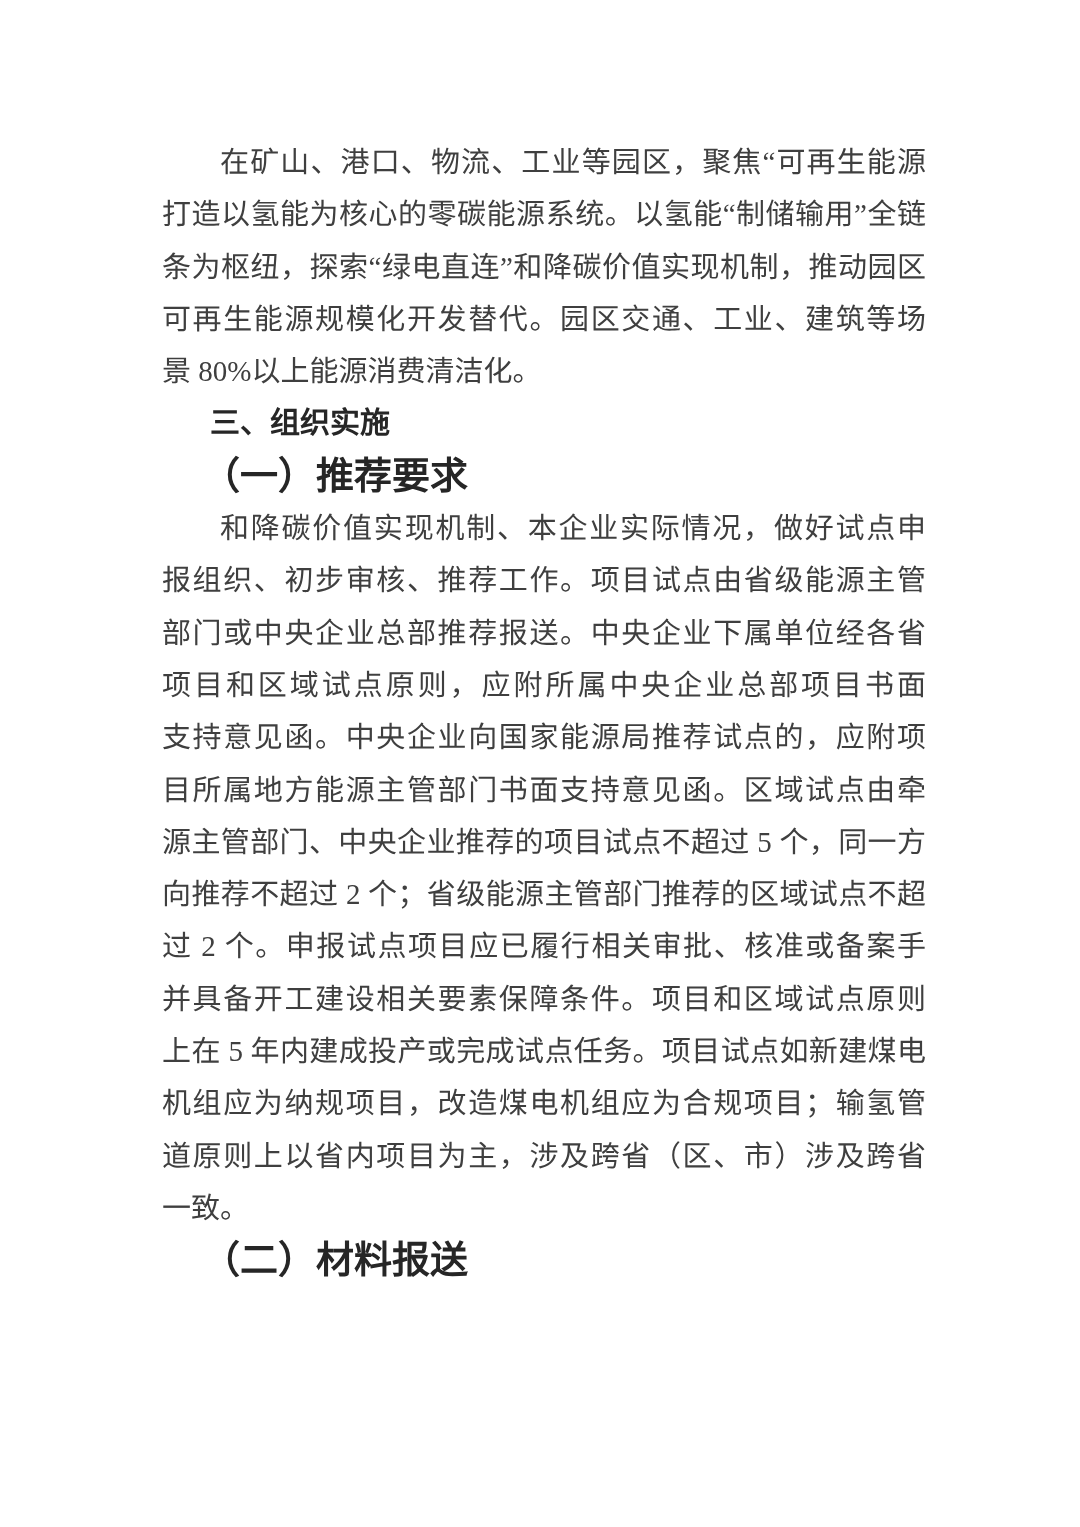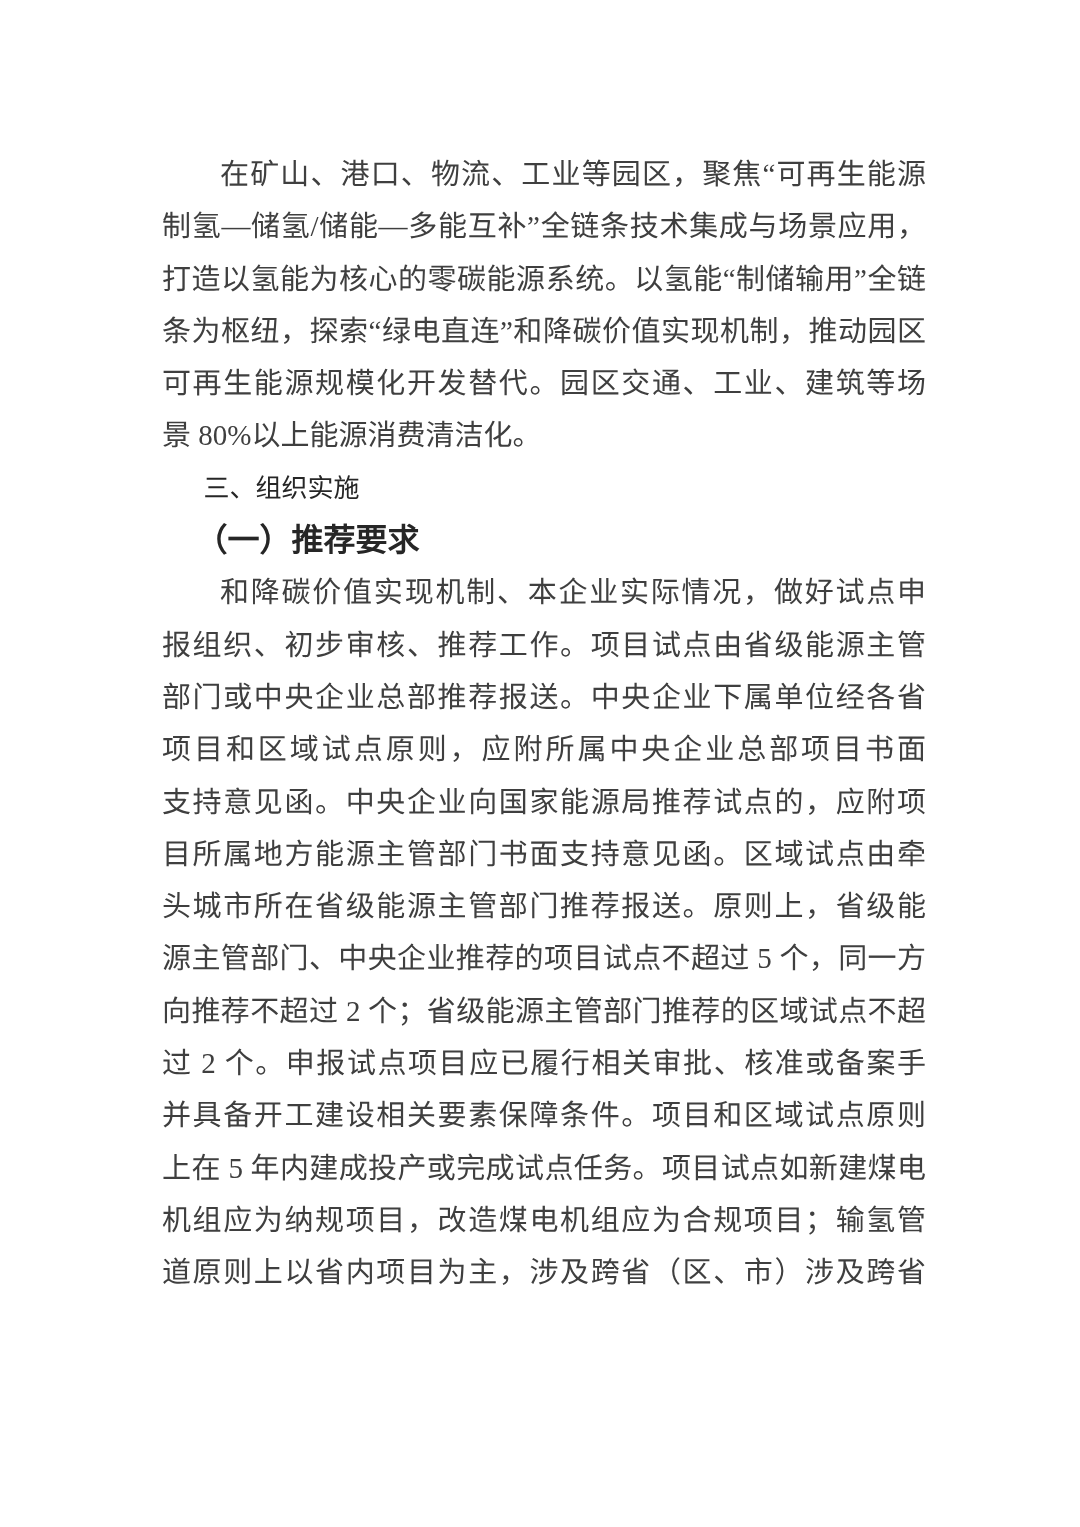--- a/index.html
+++ b/index.html
@@ -4,21 +4,21 @@
 <style>
   html, body {
     margin: 0;
     padding: 0;
     background: #ffffff;
   }
   .page {
     position: relative;
     width: 1080px;
     height: 1283px;
-    margin: 12px auto;
+    margin: 0 auto;
     background: var(--page-bg, #ffffff);
     overflow: hidden;
     font-family: "Liberation Serif", "DejaVu Serif", serif;
   }
   .content {
     position: absolute;
     top: 136px;
     left: 162px;
     width: 764px;
   }
@@ -29,30 +29,30 @@
     color: var(--body-text, #3f3f3f);
     text-align: justify;
     text-align-last: justify;
     text-justify: inter-character;
     overflow: hidden;
   }
   .ln.ind { text-indent: 2em; }
   .ln.end { text-align: left; text-align-last: left; }
   .h1 {
     font-family: "Liberation Sans", "DejaVu Sans", sans-serif;
-    font-weight: 400;
-    font-size: 26px;
+    font-weight: 700;
+    font-size: 30px;
     color: var(--heading-text, #262626);
     text-align: left;
     text-align-last: left;
     text-indent: 1.6em;
   }
   .h2 {
     font-weight: 700;
-    font-size: 32px;
+    font-size: 38px;
     color: var(--heading-text, #262626);
     text-align: center;
     text-align-last: left;
     text-indent: 1.05em;
   }
   .page-number {
     position: absolute;
     top: 1432px;
     left: 0;
     right: 0;
@@ -61,34 +61,32 @@
     color: var(--page-num, #4a4a4a);
     font-family: "Liberation Sans", "DejaVu Sans", sans-serif;
   }
 </style>
 </head>
 <body>
 
 <div class="page">
   <div class="content">
     <div class="ln ind">在矿山、港口、物流、工业等园区，聚焦“可再生能源</div>
-    <div class="ln">制氢—储氢/储能—多能互补”全链条技术集成与场景应用，</div>
     <div class="ln">打造以氢能为核心的零碳能源系统。以氢能“制储输用”全链</div>
     <div class="ln">条为枢纽，探索“绿电直连”和降碳价值实现机制，推动园区</div>
     <div class="ln">可再生能源规模化开发替代。园区交通、工业、建筑等场</div>
     <div class="ln end">景 80%以上能源消费清洁化。</div>
     <div class="ln h1">三、组织实施</div>
     <div class="ln h2">（一）推荐要求</div>
     <div class="ln ind">和降碳价值实现机制、本企业实际情况，做好试点申</div>
     <div class="ln">报组织、初步审核、推荐工作。项目试点由省级能源主管</div>
     <div class="ln">部门或中央企业总部推荐报送。中央企业下属单位经各省</div>
     <div class="ln">项目和区域试点原则，应附所属中央企业总部项目书面</div>
     <div class="ln">支持意见函。中央企业向国家能源局推荐试点的，应附项</div>
     <div class="ln">目所属地方能源主管部门书面支持意见函。区域试点由牵</div>
-    <div class="ln">头城市所在省级能源主管部门推荐报送。原则上，省级能</div>
     <div class="ln">源主管部门、中央企业推荐的项目试点不超过 5 个，同一方</div>
     <div class="ln">向推荐不超过 2 个；省级能源主管部门推荐的区域试点不超</div>
     <div class="ln">过 2 个。申报试点项目应已履行相关审批、核准或备案手续，</div>
     <div class="ln">并具备开工建设相关要素保障条件。项目和区域试点原则</div>
     <div class="ln">上在 5 年内建成投产或完成试点任务。项目试点如新建煤电</div>
     <div class="ln">机组应为纳规项目，改造煤电机组应为合规项目；输氢管</div>
     <div class="ln">道原则上以省内项目为主，涉及跨省（区、市）涉及跨省</div>
     <div class="ln end">一致。</div>
     <div class="ln h2">（二）材料报送</div>
   </div>

